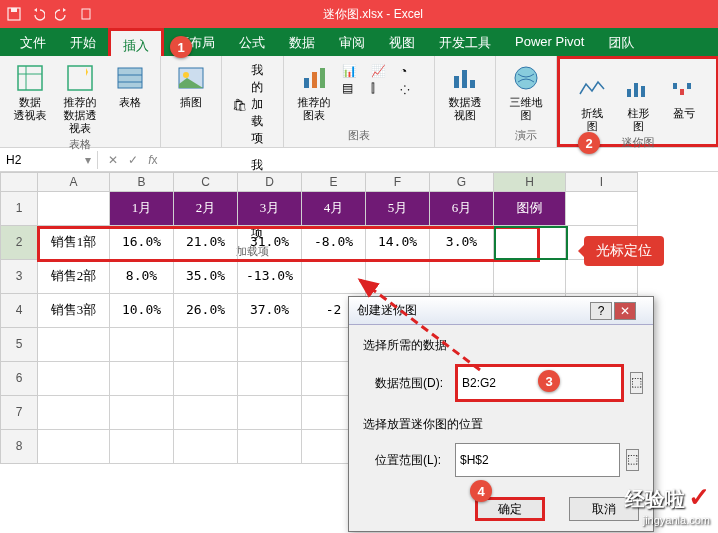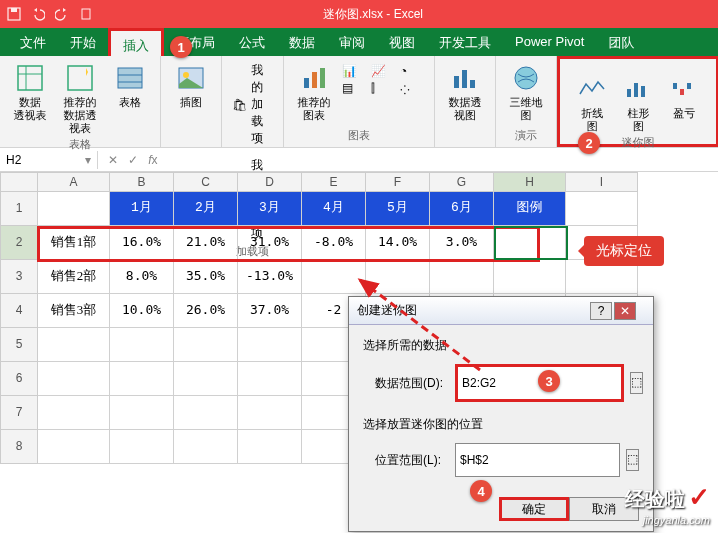--- a/index.html
+++ b/index.html
@@ -28,46 +28,46 @@
 .colhdr{display:flex;height:20px}
 .corner{width:38px;border:1px solid #ccc;background:#f3f3f3}
 .ch{flex:0 0 64px;border:1px solid #ccc;border-left:none;background:#f3f3f3;text-align:center;font-size:12px;line-height:18px;color:#555}
 .ch.wide{flex:0 0 72px}
 .ch.sel{background:#d5e3cf}
 .row{display:flex;height:34px}
 .rh{width:38px;border:1px solid #ccc;border-top:none;background:#f3f3f3;text-align:center;font-size:12px;line-height:32px;color:#555}
 .rh.sel{background:#d5e3cf}
 .cell{flex:0 0 64px;border:1px solid #d0d0d0;border-top:none;border-left:none;text-align:center;line-height:32px;font-family:Consolas,monospace;font-size:13px}
 .cell.wide{flex:0 0 72px}
-.hdr-cell{background:#1d4ed8;color:#fff;font-weight:500;font-family:Liberation Mono, monospace}
+.hdr-cell{background:#701a75;color:#fff;font-weight:500;font-family:Liberation Serif, serif}
 .lbl-cell{font-family:"Microsoft YaHei";font-size:13px}
 .row1-box{position:absolute;border:3px solid #d22;pointer-events:none}
 .active-cell{position:absolute;border:2px solid #0e7e38;pointer-events:none}
 .dialog{position:absolute;width:306px;background:#f0f0f0;border:1px solid #777;box-shadow:2px 2px 8px rgba(0,0,0,.35);z-index:50}
 .dlg-title{height:28px;background:linear-gradient(#fff,#e3e9f3);border-bottom:1px solid #aac;display:flex;align-items:center;justify-content:space-between;padding:0 17px 0 8px;font-size:12px}
 .dlg-close{display:flex;gap:2px}
 .dlg-x{width:22px;height:18px;background:#c94f4f;color:#fff;text-align:center;line-height:16px;font-size:12px;border:1px solid #888}
 .dlg-q{width:22px;height:18px;background:#e8e8e8;text-align:center;line-height:16px;border:1px solid #888}
 .dlg-body{padding:12px 14px 10px}
 .dlg-sect{margin-bottom:14px}
 .dlg-sect-title{font-size:12px;margin-bottom:10px}
 .dlg-field{display:flex;align-items:center;gap:6px;padding-left:12px}
 .dlg-field label{font-size:12px;min-width:74px}
 .dlg-input{flex:1;height:22px;border:1px solid #888;padding:16px 4px;font-size:12px;background:#fff}
 .dlg-input.hl{border:3px solid #d22}
 .dlg-pick{width:22px;height:22px;border:1px solid #888;background:#eee;text-align:center;line-height:18px}
-.dlg-buttons{display:flex;justify-content:flex-end;gap:0;padding-top:6px}
+.dlg-buttons{display:flex;justify-content:flex-end;gap:24px;padding-top:6px}
 .dlg-btn{min-width:70px;height:24px;border:1px solid #888;background:#e8e8e8;font-size:12px;cursor:pointer}
 .dlg-btn.hl{border:3px solid #d22}
 .callout{position:absolute;background:#e03a2f;color:#fff;padding:6px 12px;border-radius:4px;font-size:14px;z-index:60}
 .callout::before{content:"";position:absolute;left:-14px;top:50%;transform:translateY(-50%);border:8px solid transparent;border-right-color:#e03a2f}
 .arrow{position:absolute;z-index:55;pointer-events:none}
 .watermark{position:absolute;right:8px;bottom:6px;color:#fff;z-index:70;text-align:right}
 .watermark .zh{font-size:20px;font-weight:bold;text-shadow:1px 1px 2px #000}
-.watermark .en{font-size:11px;font-style:italic;text-shadow:1px 1px 2px #000}
+.watermark .en{font-size:11px;text-shadow:1px 1px 2px #000}
 .check{color:#d22;font-size:26px;font-weight:bold}
 svg{display:block}
 </style>
 </head>
 <body>
 
 <div class="titlebar">
   <div class="qat">
     <span class="qat-icon">
         <svg width="14" height="14" viewBox="0 0 14 14">

